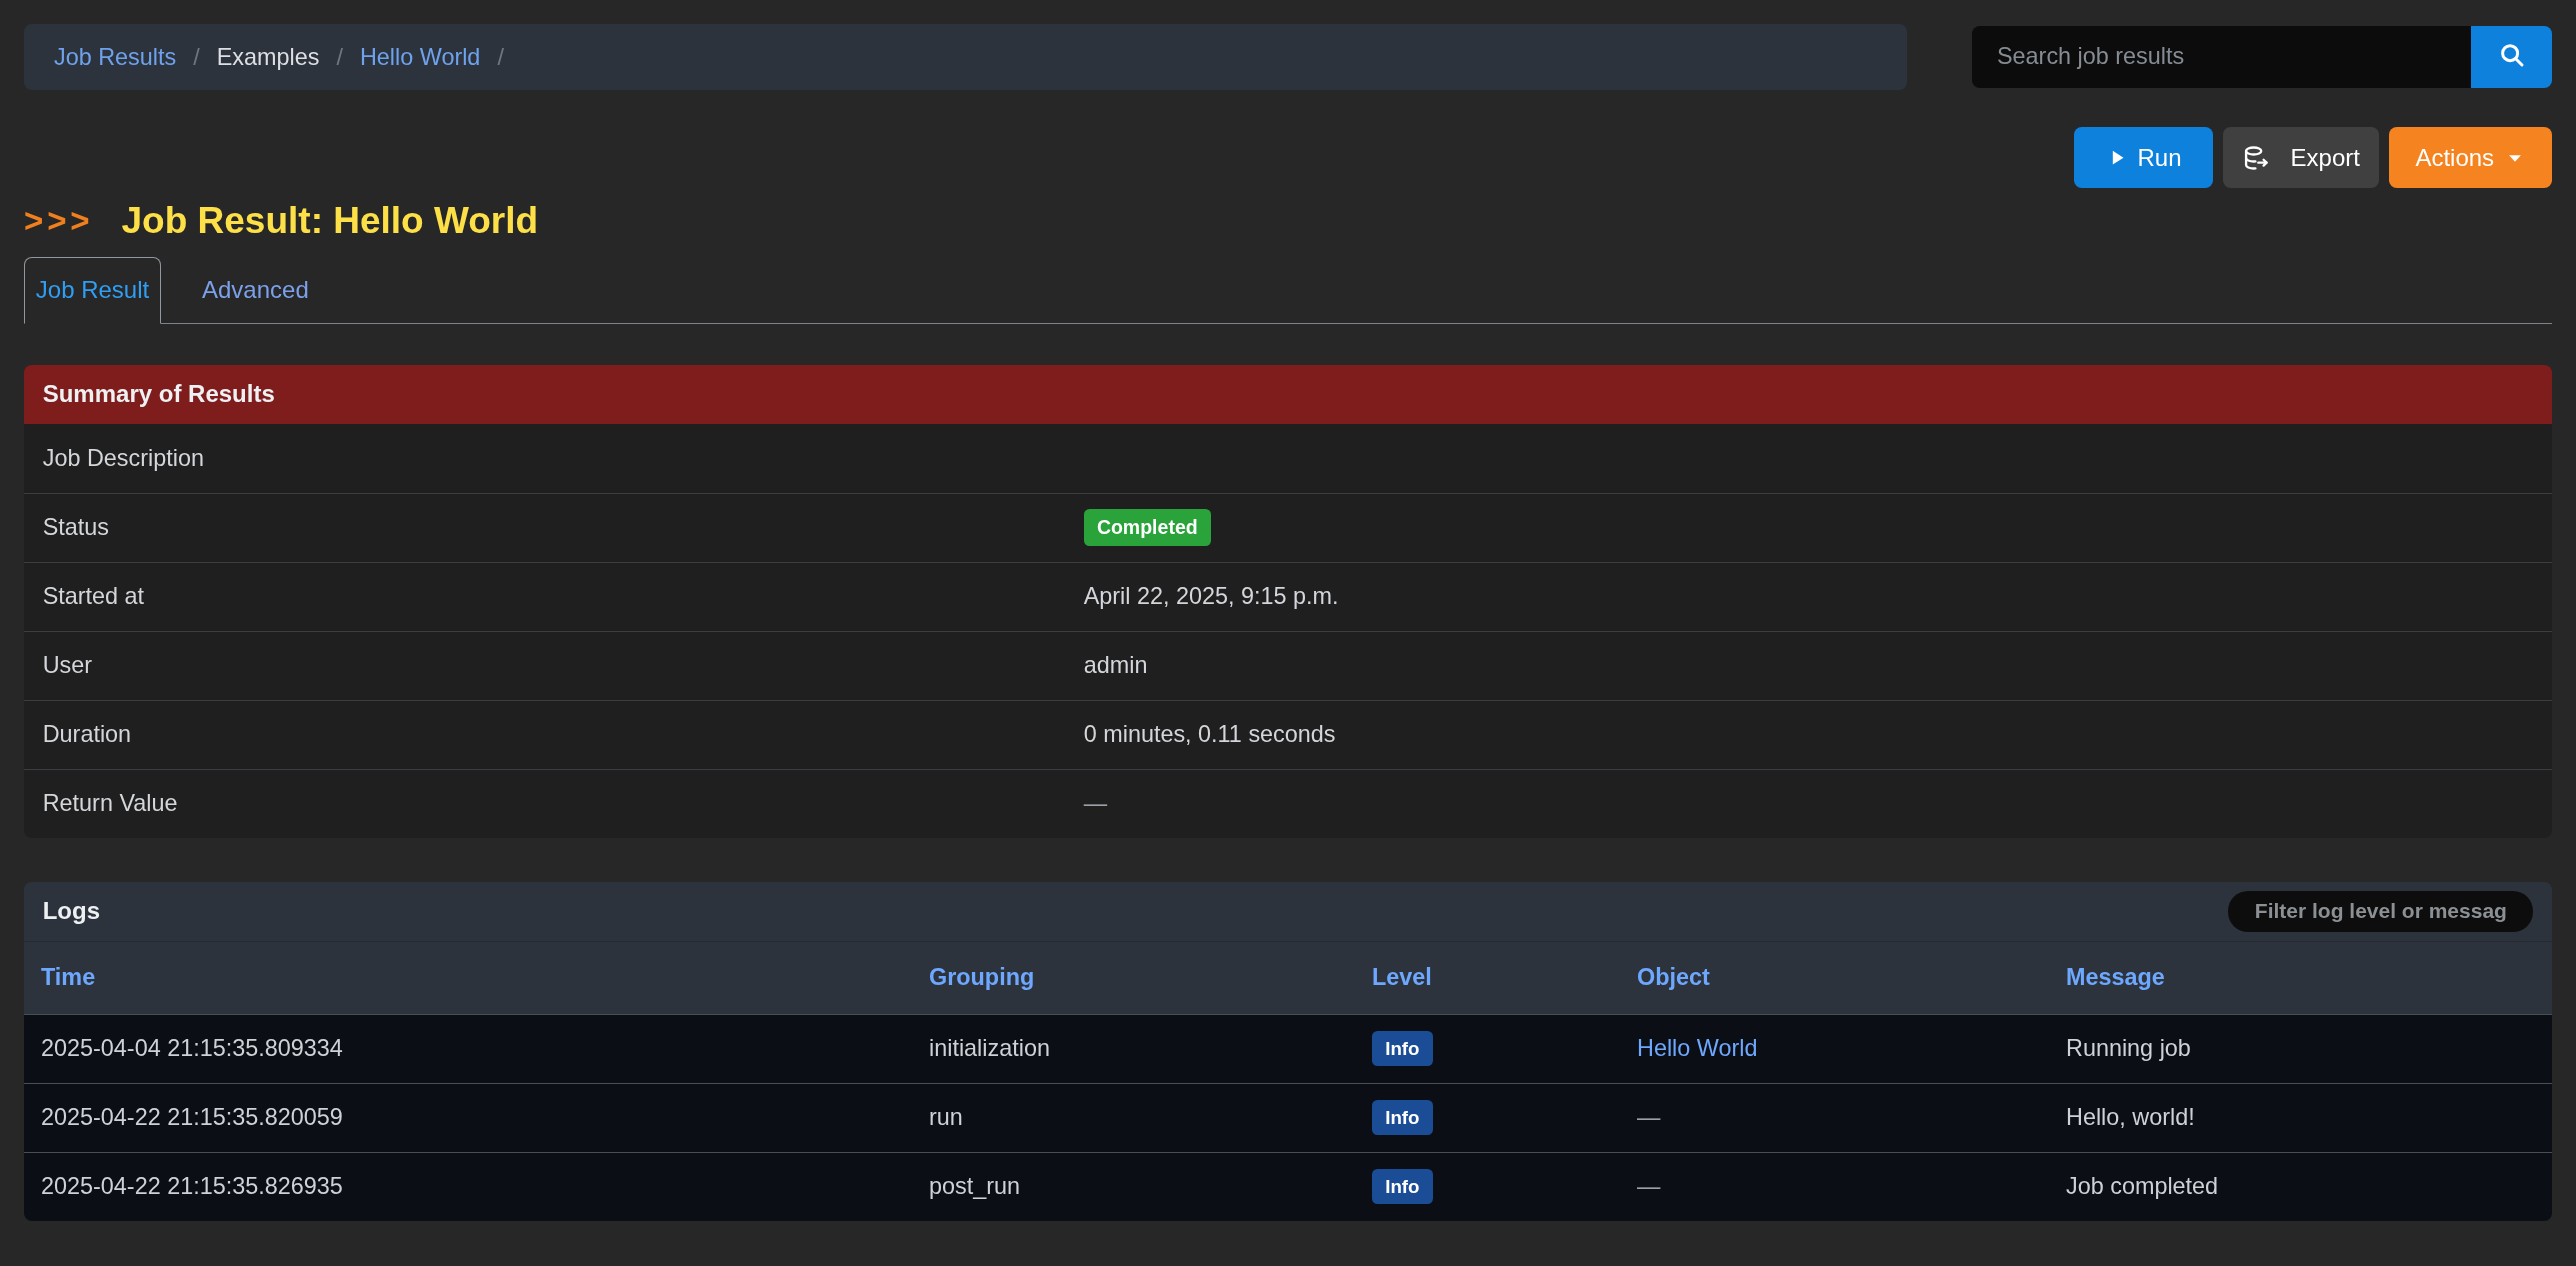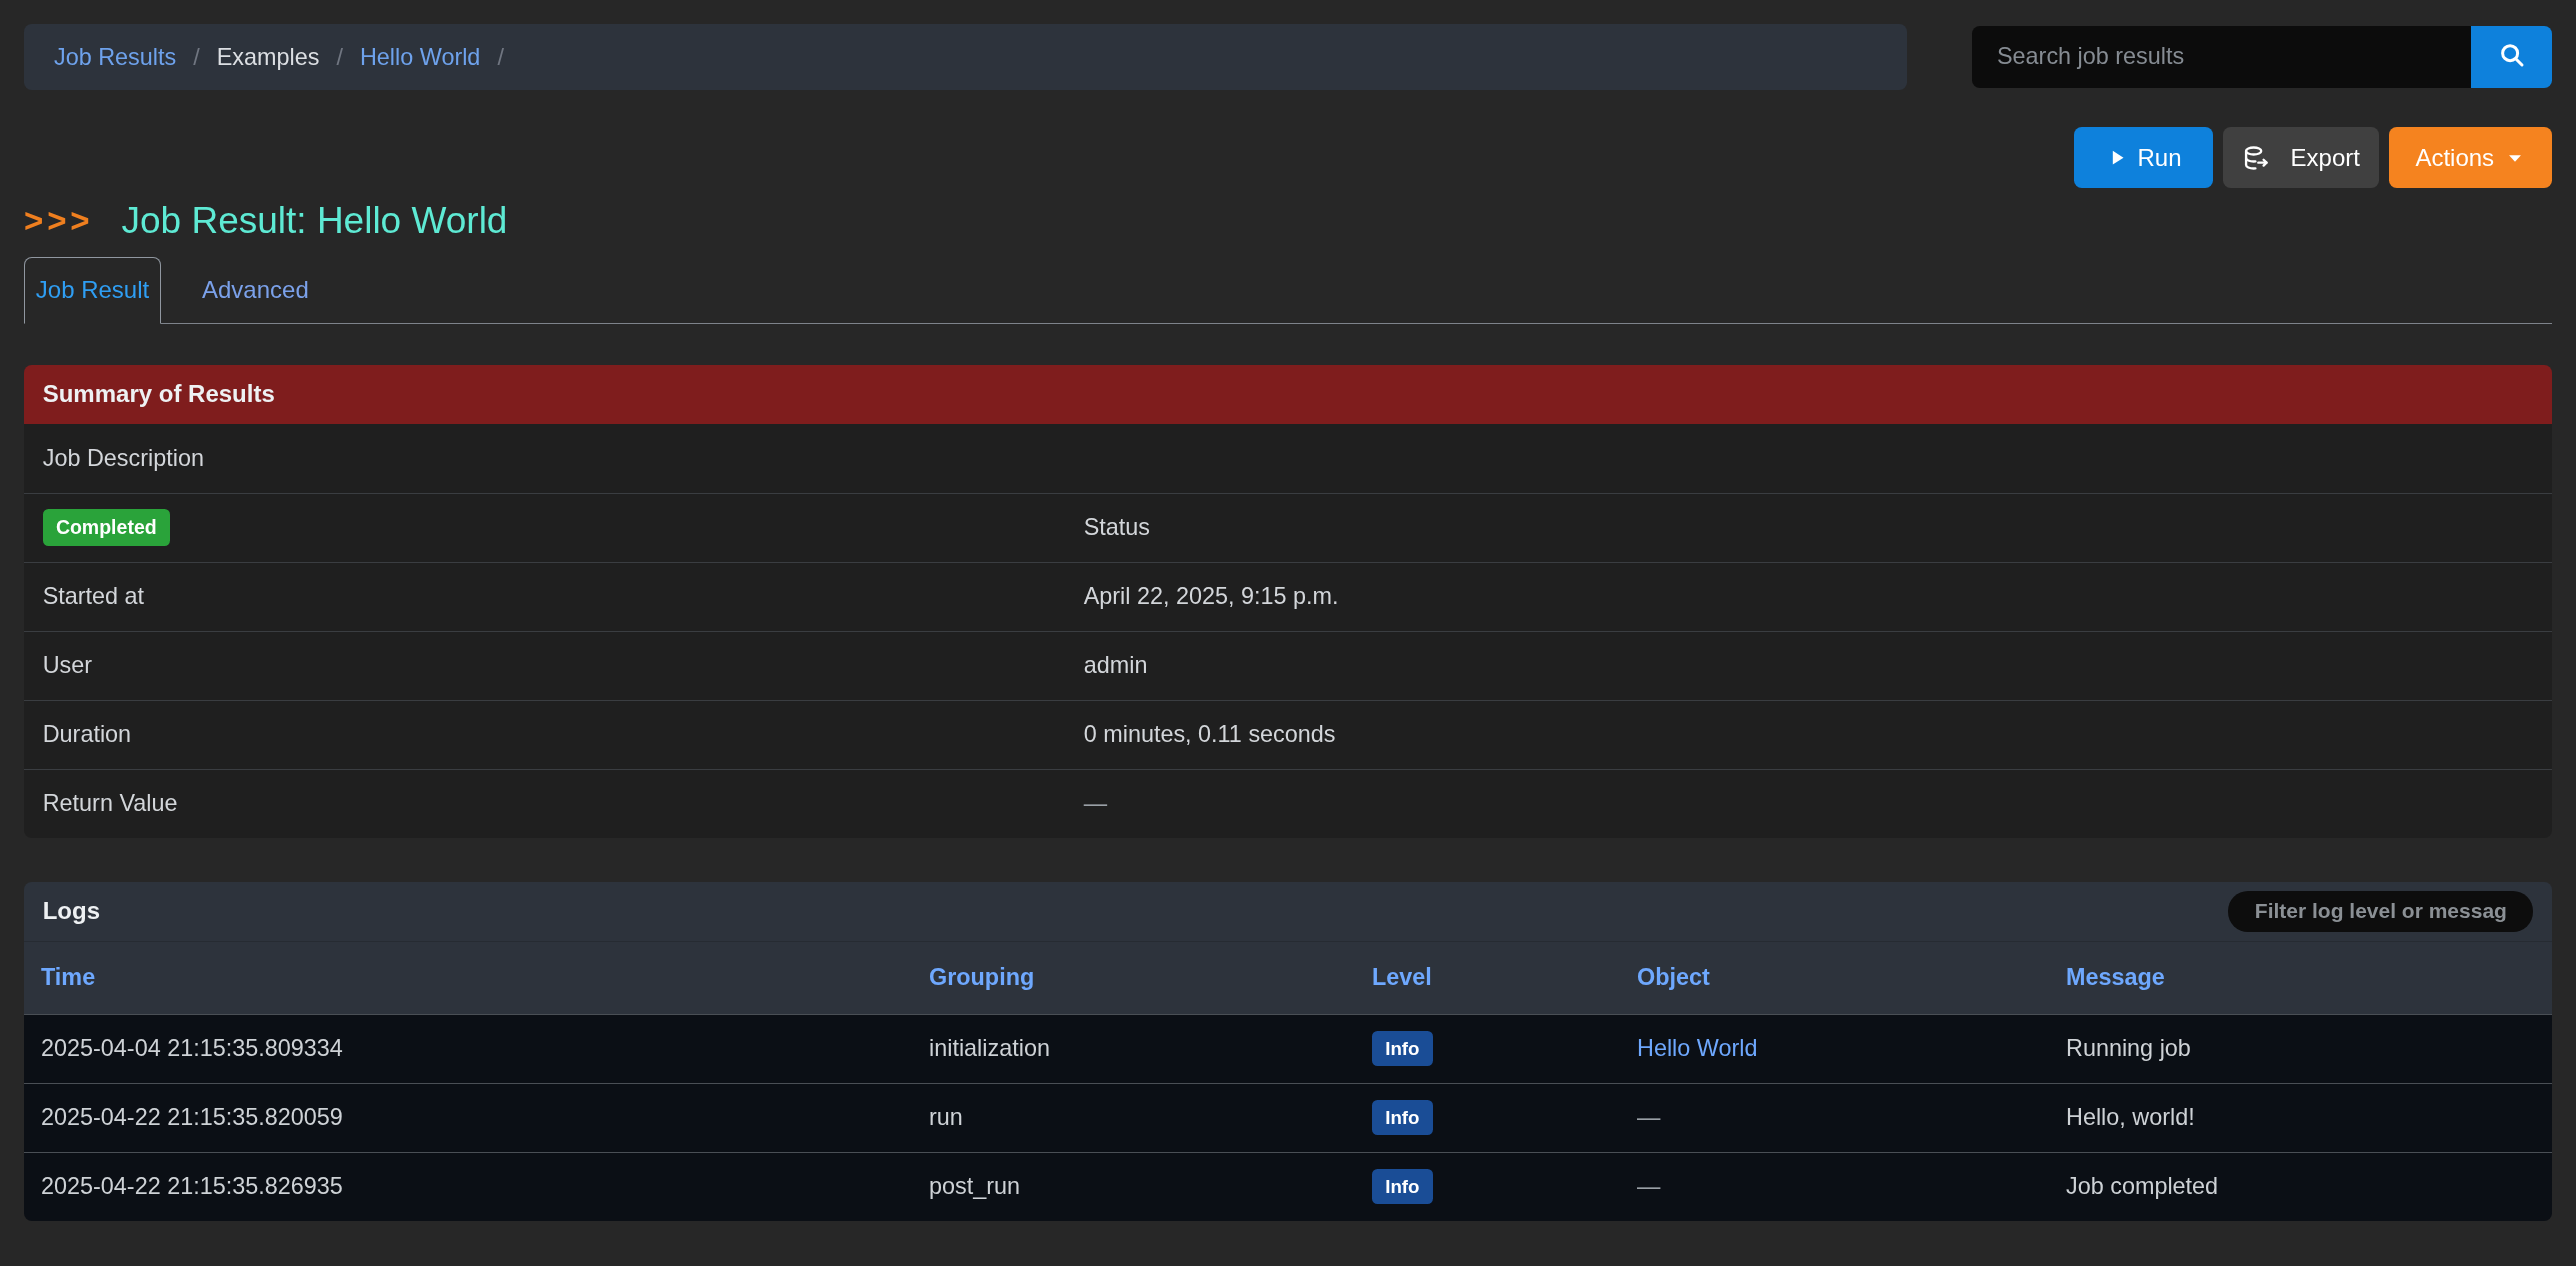--- a/index.html
+++ b/index.html
@@ -40,21 +40,21 @@
     padding:0 23.4px; cursor:pointer; font-family:inherit;
   }
   .btn-run     { background:#0e81dc; padding:0 31px; }
   .btn-export  { background:#404040; padding:0 19px; gap:21px; }
   .btn-actions { background:#f5831f; padding:0 26.5px; }
   .btn svg { display:block; }
 
   
   .title-row { display:flex; align-items:center; gap:28px; padding:9.4px 24px 0; height:56px; }
   .prompt { color:#ef7f1f; font-size:33px; font-weight:bold; letter-spacing:3.9px; }
-  .page-title { color:#5eead4; font-size:37px; font-weight:400; }
+  .page-title { color:#fde047; font-size:37px; font-weight:700; }
 
   
   .tabs { margin:12.5px 24px 0; display:flex; border-bottom:1.6px solid #7e838b; height:67px; }
   .tab { display:flex; align-items:center; justify-content:center; font-size:24px; cursor:pointer; }
   .tab.active {
     width:137px; border:1.6px solid #9097a0; border-bottom:1.6px solid #272727;
     margin-bottom:-1.6px; border-radius:7.8px 7.8px 0 0; color:#2f9ef3; background:#272727;
   }
   .tab.inactive { padding:0 41px; color:#7ba1ea; }
 
@@ -183,22 +183,22 @@
 <div class="card">
   <div class="card-header">
     <span>Summary of Results</span>
   </div>
   <div class="summary-body">
     <div class="srow">
       <span>Job Description</span>
       <span></span>
     </div>
     <div class="srow">
+      <span>Status</span>
       <span><span class="badge-success">Completed</span></span>
-      <span>Status</span>
     </div>
     <div class="srow">
       <span>Started at</span>
       <span>April 22, 2025, 9:15 p.m.</span>
     </div>
     <div class="srow">
       <span>User</span>
       <span>admin</span>
     </div>
     <div class="srow">

